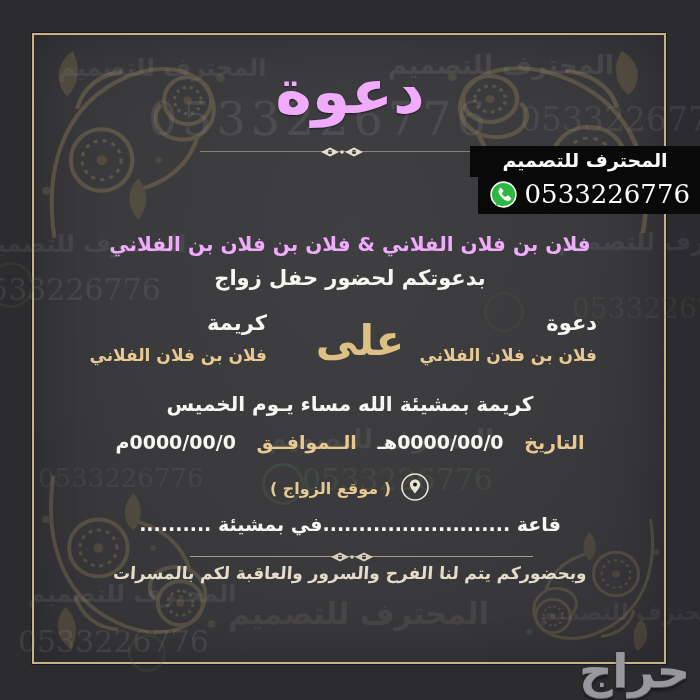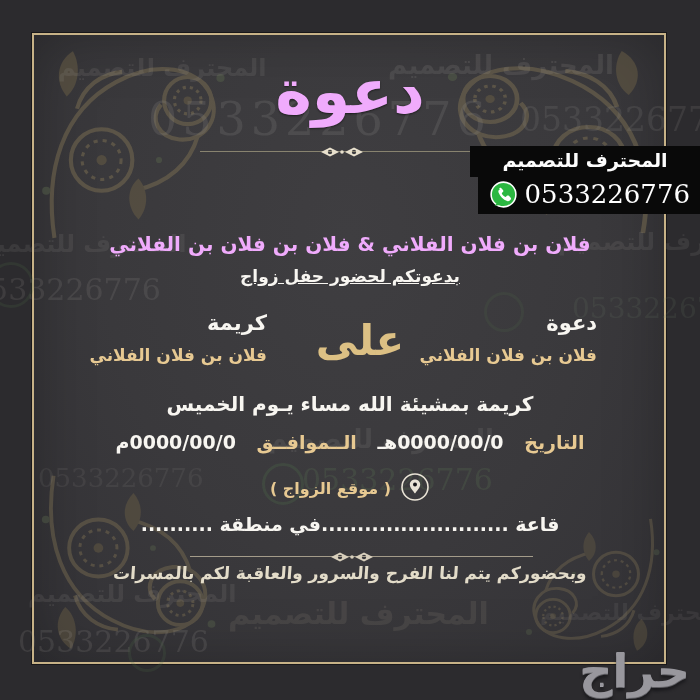--- a/index.html
+++ b/index.html
@@ -64,21 +64,21 @@
   .badge-phone{
     position:absolute;top:176px;right:0;min-width:200px;
     background:#090909;color:#ffffff;display:flex;align-items:center;gap:8px;
     direction:ltr;justify-content:center;padding:3px 10px 5px 12px;
     font-family:"DejaVu Serif","Liberation Serif",serif;font-size:26px;
   }
   
   .row{position:absolute;left:45px;right:45px;text-align:center;color:#f8f6f1;font-weight:700;}
   .honor{top:182px;font-size:23px;}
   .hosts{top:232px;font-size:20px;color:#f0abfc;}
-  .purpose{top:266px;font-size:17px;text-decoration:underline;}
+  .purpose{top:266px;font-size:21px;}
   .block{position:absolute;text-align:right;}
   .groom-block{top:311px;left:372px;width:225px;}
   .bride-block{top:311px;left:55px;width:212px;}
   .block .label{font-size:21px;font-weight:700;color:#f8f6f1;}
   .block .pname{margin-top:10px;font-size:17px;font-weight:700;color:#e7c992;}
   .conj{
     position:absolute;top:316px;left:305px;width:110px;text-align:center;
     font-size:42px;font-weight:700;color:#dcc084;
   }
   .when{top:392px;font-size:20px;}
@@ -215,21 +215,21 @@
     <span class="loc-inner">
       <svg width="30" height="30" viewBox="0 0 30 30">
         <circle cx="15" cy="15" r="13" fill="none" stroke="#e9e3d6" stroke-width="1.6"></circle>
         <path fill="#e9e3d6" d="M15 7.5c3 0 5.2 2.2 5.2 4.9 0 3.3-3.6 6.6-5.2 9.1-1.6-2.5-5.2-5.8-5.2-9.1 0-2.7 2.2-4.9 5.2-4.9z"></path>
         <circle cx="15" cy="12.4" r="2" fill="#17171a"></circle>
       </svg>
       <span class="loc-label">( موقع الزواج )</span>
     </span>
   </div>
 
-  <div class="row venue">قاعة ..........................في منطقة ..........</div>
+  <div class="row venue">قاعة ..........................في بمشيئة ..........</div>
 
   <div class="divider2"></div>
   <svg class="div-orn2" width="44" height="12" viewBox="0 0 44 12" fill="#d8cfbc">
       <use href="#div-orn"></use>
     </svg>
 
   <div class="row closing">وبحضوركم يتم لنا الفرح والسرور والعاقبة لكم بالمسرات</div>
 
   <div class="haraj">حراج</div>
 

